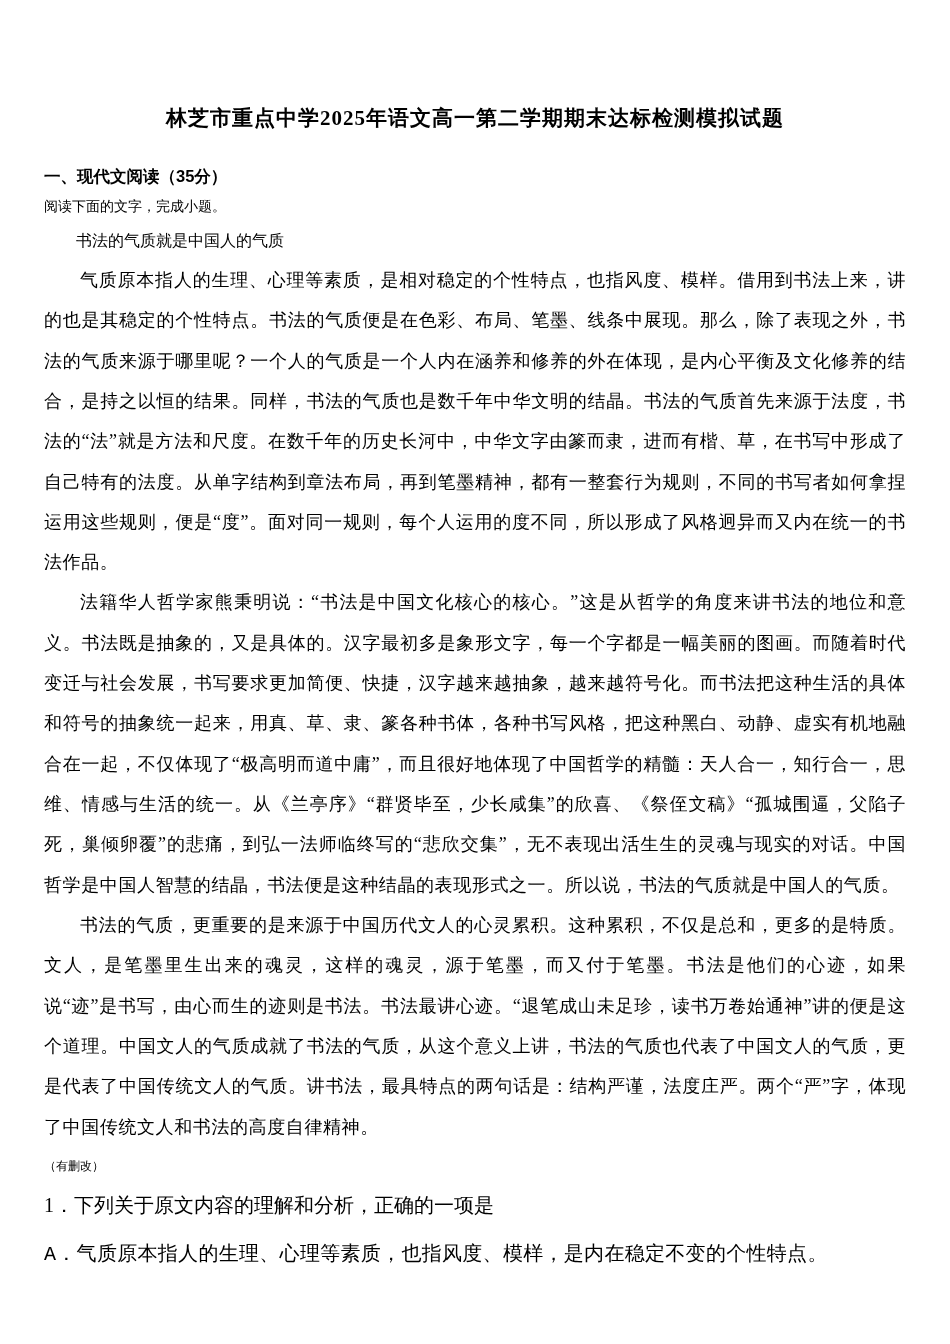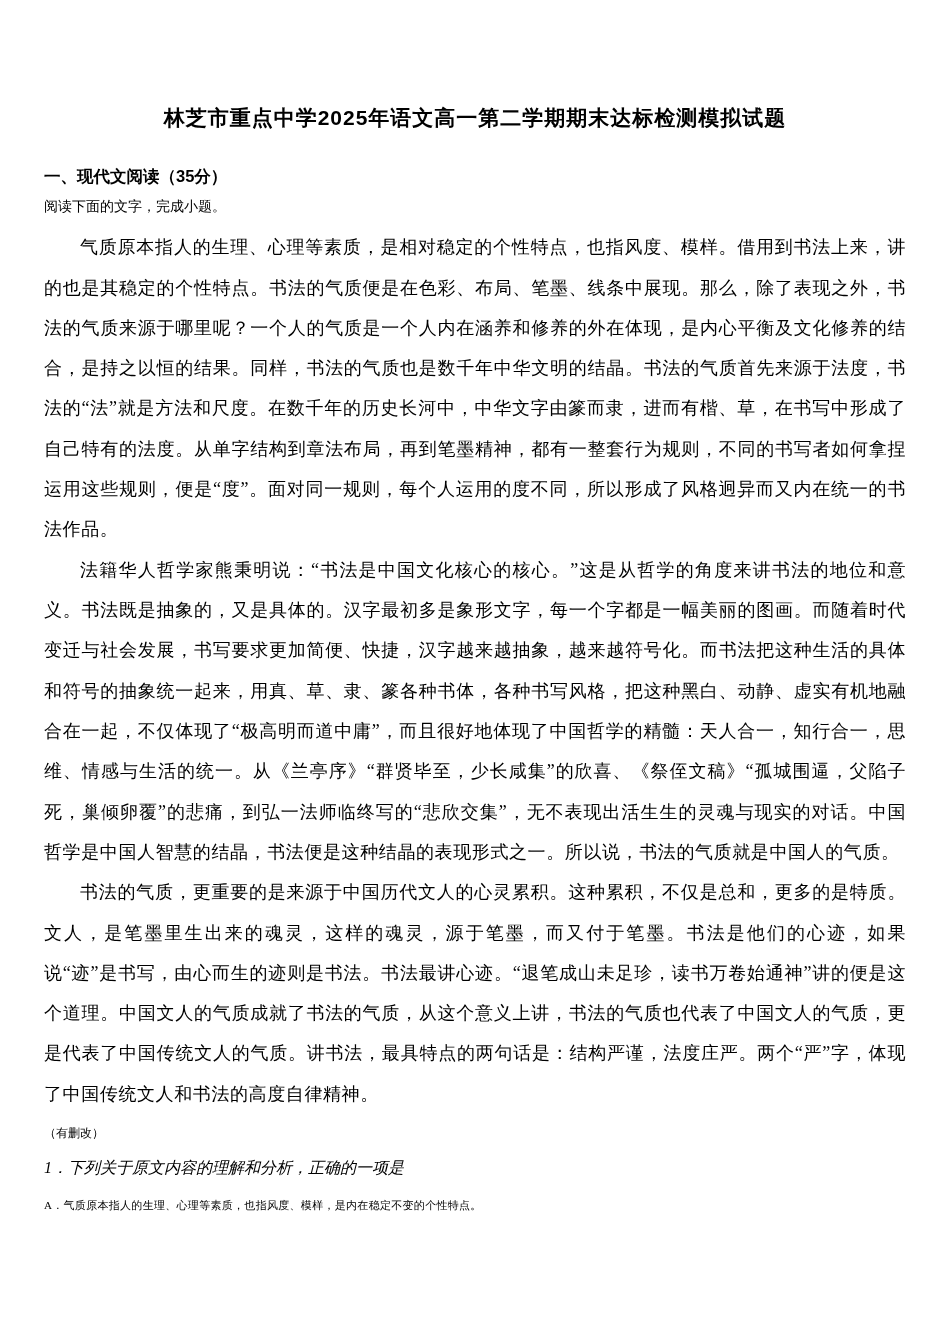--- a/index.html
+++ b/index.html
@@ -13,21 +13,21 @@
     height: 1344px;
     margin: 0 auto;
     box-sizing: border-box;
     background: #ffffff;
     color: #000000;
     padding: 104px 44px 30px 44px;
     font-family: "Liberation Serif", serif;
     overflow: hidden;
   }
   .exam-title {
-    font-family: Liberation Sans, sans-serif;
+    font-family: Liberation Serif, serif;
     font-size: 21px;
     font-weight: bold;
     text-align: center;
     margin: 0 0 28px 0;
     letter-spacing: 1px;
   }
   .notice-heading {
     font-family: "Liberation Sans", sans-serif;
     font-weight: bold;
     font-size: 16px;
@@ -69,45 +69,46 @@
     text-indent: 2em;
     letter-spacing: 0.6px;
     margin: 0;
   }
   .edit-note {
     font-size: 12px;
     line-height: 1.9;
     margin: 8px 0 0 0;
   }
   .question-line {
-    font-size: 16px;
+    font-size: 20px;
     line-height: 1.9;
     margin: 8px 0 12px 0;
-    font-style: italic;
   }
   .option-line {
-    font-size: 11px;
+    font-size: 20px;
     line-height: 1.9;
     margin: 10px 0 0 0;
     text-align: justify;
     letter-spacing: 0.3px;
+    font-family: Liberation Mono, monospace;
   }
 </style>
 </head>
 <body>
 
 <div class="page">
 
   <h1 class="exam-title">林芝市重点中学2025年语文高一第二学期期末达标检测模拟试题</h1>
 
 
   <div class="reading-section">
     <div class="section-heading">一、现代文阅读（35分）</div>
     <p class="intro-line">阅读下面的文字，完成小题。</p>
 
+    <p class="essay-title">书法的气质就是中国人的气质</p>
 
     <p class="para">气质原本指人的生理、心理等素质，是相对稳定的个性特点，也指风度、模样。借用到书法上来，讲的也是其稳定的个性特点。书法的气质便是在色彩、布局、笔墨、线条中展现。那么，除了表现之外，书法的气质来源于哪里呢？一个人的气质是一个人内在涵养和修养的外在体现，是内心平衡及文化修养的结合，是持之以恒的结果。同样，书法的气质也是数千年中华文明的结晶。书法的气质首先来源于法度，书法的“法”就是方法和尺度。在数千年的历史长河中，中华文字由篆而隶，进而有楷、草，在书写中形成了自己特有的法度。从单字结构到章法布局，再到笔墨精神，都有一整套行为规则，不同的书写者如何拿捏运用这些规则，便是“度”。面对同一规则，每个人运用的度不同，所以形成了风格迥异而又内在统一的书法作品。</p>
     <p class="para">法籍华人哲学家熊秉明说：“书法是中国文化核心的核心。”这是从哲学的角度来讲书法的地位和意义。书法既是抽象的，又是具体的。汉字最初多是象形文字，每一个字都是一幅美丽的图画。而随着时代变迁与社会发展，书写要求更加简便、快捷，汉字越来越抽象，越来越符号化。而书法把这种生活的具体和符号的抽象统一起来，用真、草、隶、篆各种书体，各种书写风格，把这种黑白、动静、虚实有机地融合在一起，不仅体现了“极高明而道中庸”，而且很好地体现了中国哲学的精髓：天人合一，知行合一，思维、情感与生活的统一。从《兰亭序》“群贤毕至，少长咸集”的欣喜、《祭侄文稿》“孤城围逼，父陷子死，巢倾卵覆”的悲痛，到弘一法师临终写的“悲欣交集”，无不表现出活生生的灵魂与现实的对话。中国哲学是中国人智慧的结晶，书法便是这种结晶的表现形式之一。所以说，书法的气质就是中国人的气质。</p>
     <p class="para">书法的气质，更重要的是来源于中国历代文人的心灵累积。这种累积，不仅是总和，更多的是特质。文人，是笔墨里生出来的魂灵，这样的魂灵，源于笔墨，而又付于笔墨。书法是他们的心迹，如果说“迹”是书写，由心而生的迹则是书法。书法最讲心迹。“退笔成山未足珍，读书万卷始通神”讲的便是这个道理。中国文人的气质成就了书法的气质，从这个意义上讲，书法的气质也代表了中国文人的气质，更是代表了中国传统文人的气质。讲书法，最具特点的两句话是：结构严谨，法度庄严。两个“严”字，体现了中国传统文人和书法的高度自律精神。</p>
 
     <p class="edit-note">（有删改）</p>
 
     <p class="question-line">1．下列关于原文内容的理解和分析，正确的一项是</p>
     <p class="option-line">A．气质原本指人的生理、心理等素质，也指风度、模样，是内在稳定不变的个性特点。</p>
   </div>

